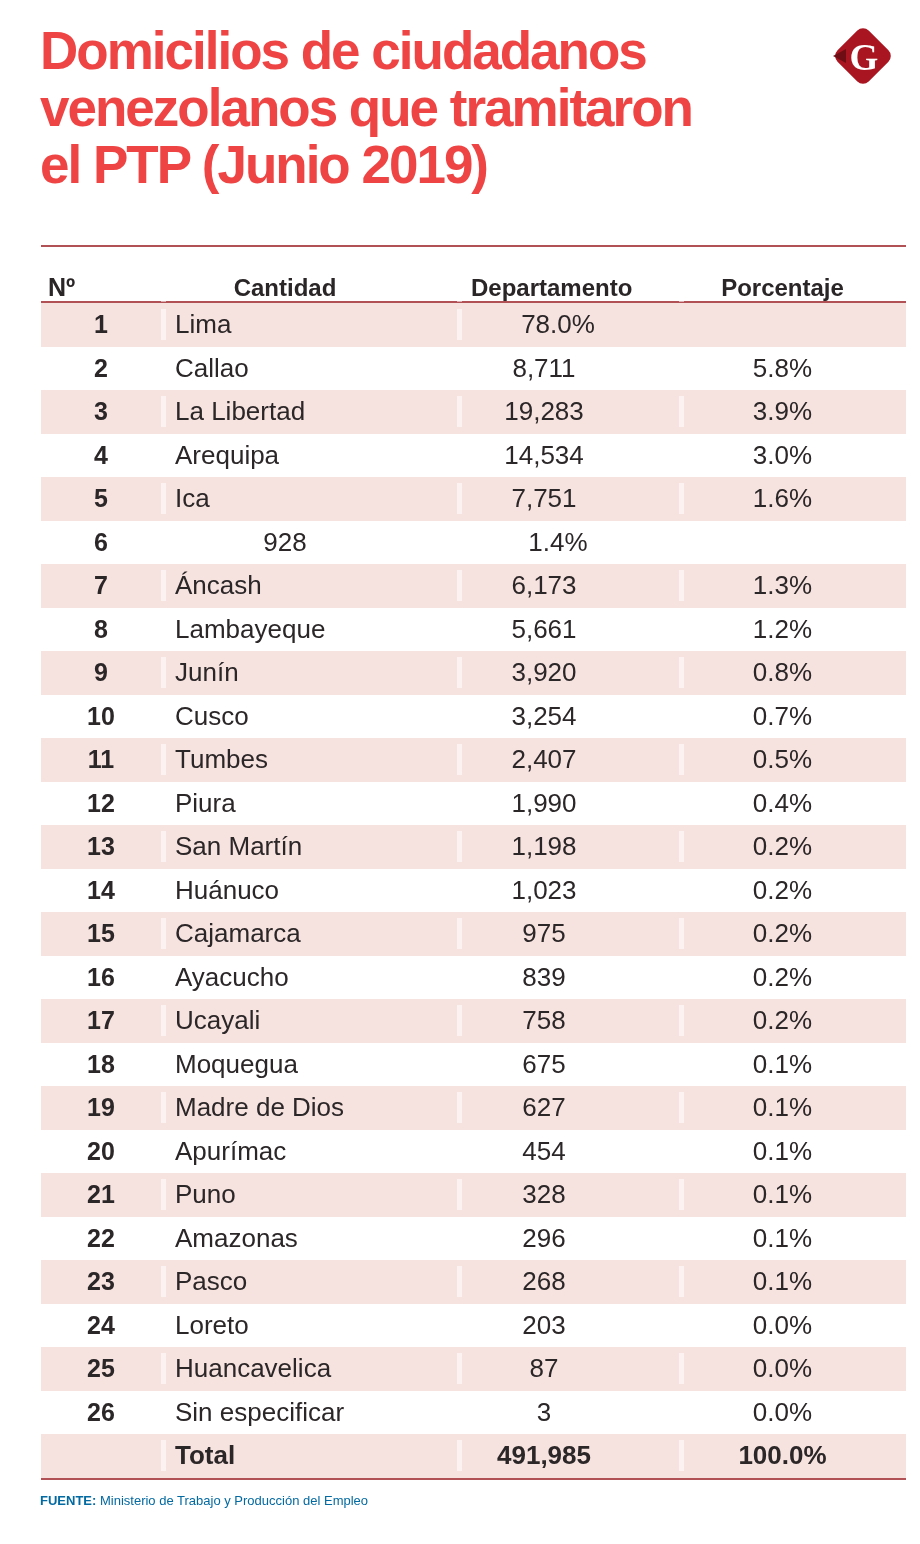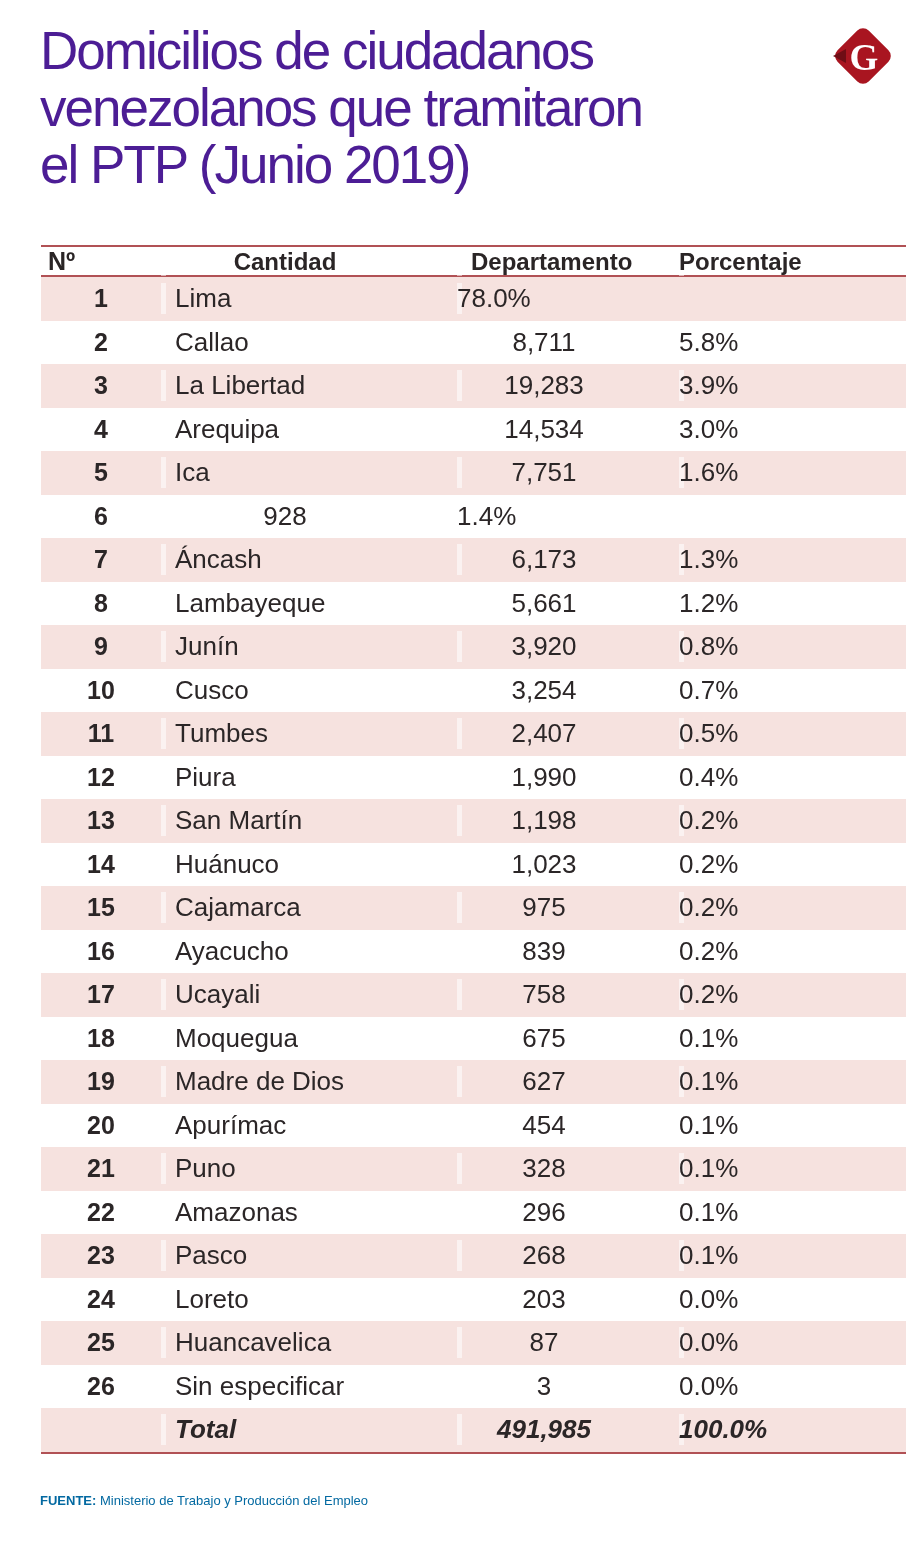--- a/index.html
+++ b/index.html
@@ -11,67 +11,67 @@
     color: #2b2627;
     overflow: hidden;
   }
 
   
   .title {
     position: absolute;
     left: 40px; top: 22px;
     font-size: 53px;
     line-height: 57px;
-    font-weight: 400;
+    font-weight: 700;
     letter-spacing: -2px;
-    color: #4c1d95;
+    color: #ef4444;
   }
   .logo {
     position: absolute;
     top: 22px; left: 829px;
     width: 68px; height: 68px;
   }
 
   
   .table-wrap {
     position: absolute;
     left: 41px; top: 245px;
     width: 865px;
   }
   .rule { height: 2px; background: #b15155; }
 
   .grid-row {
     display: grid;
     grid-template-columns: 120px 296px 222px 227px;
     align-items: center;
   }
-  .thead { height: 28px; background: #ffffff; }
+  .thead { height: 28px; background: #ffffff; margin-top: 26px; }
   .thead .cell {
     font-weight: 700;
     font-size: 24px;
     color: #2a2526;
   }
   .row { height: 43.5px; background: #ffffff; }
   .row.pink { background: #f6e2df; }
 
   .cell { font-size: 26px; }
   .cell.n {
     text-align: center;
     font-weight: 700;
     font-size: 25px;
   }
   .cell.departamento { padding-left: 14px; text-align: left; }
   .cell.cantidad { text-align: center; padding-right: 48px; }
-  .cell.porcentaje { padding-right: 20px; }
+  .cell.porcentaje { text-align: center; padding-right: 20px; }
   .thead .cell.n { text-align: left; padding-left: 7px; }
 
   
   .cell + .cell { box-shadow: inset 5px 0 0 rgba(255,255,255,0.55); }
 
-  .total-row { font-weight: 700; font-style: italic; }
+  .total-row { font-weight: 700; }
   .total-row .cell { font-weight: 700; }
 
   
   .source {
     position: absolute;
     left: 40px; top: 1493px;
     font-size: 13px;
     color: #0369a1;
   }
   .source b { font-weight: 700; }

